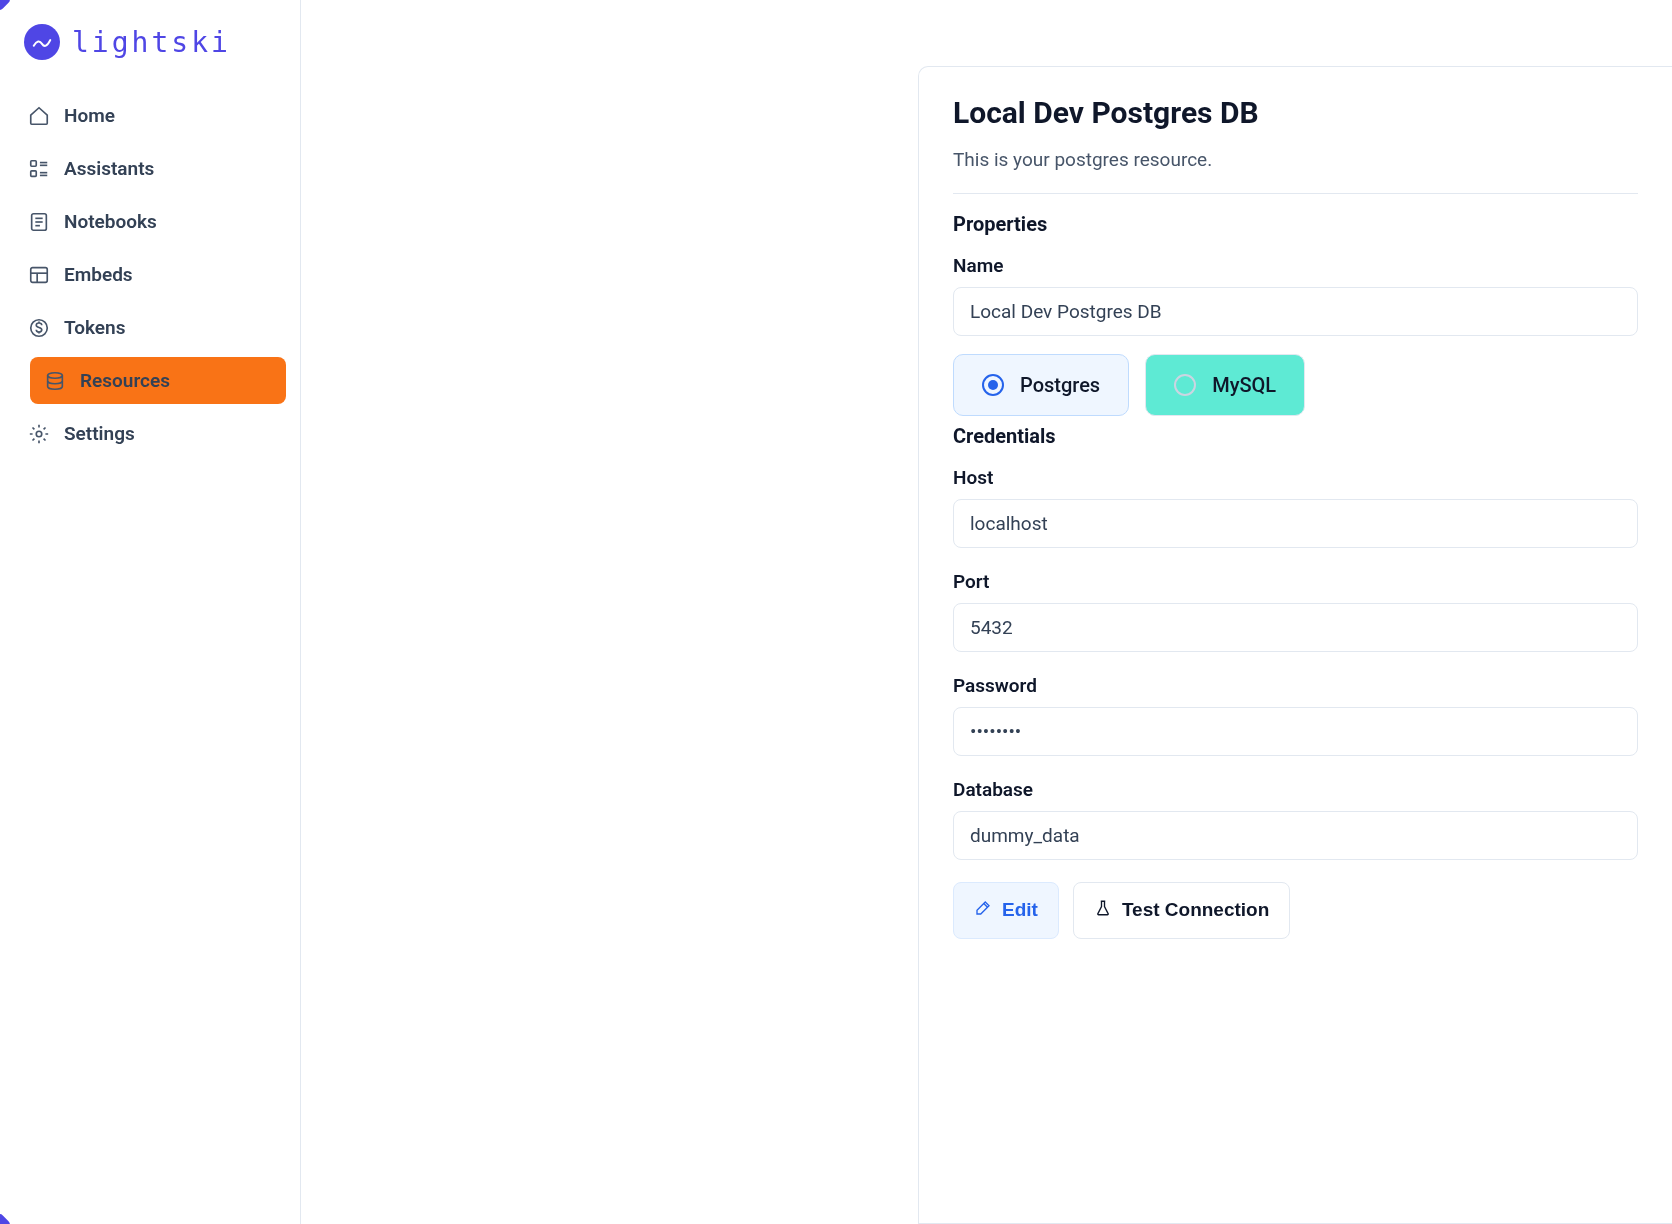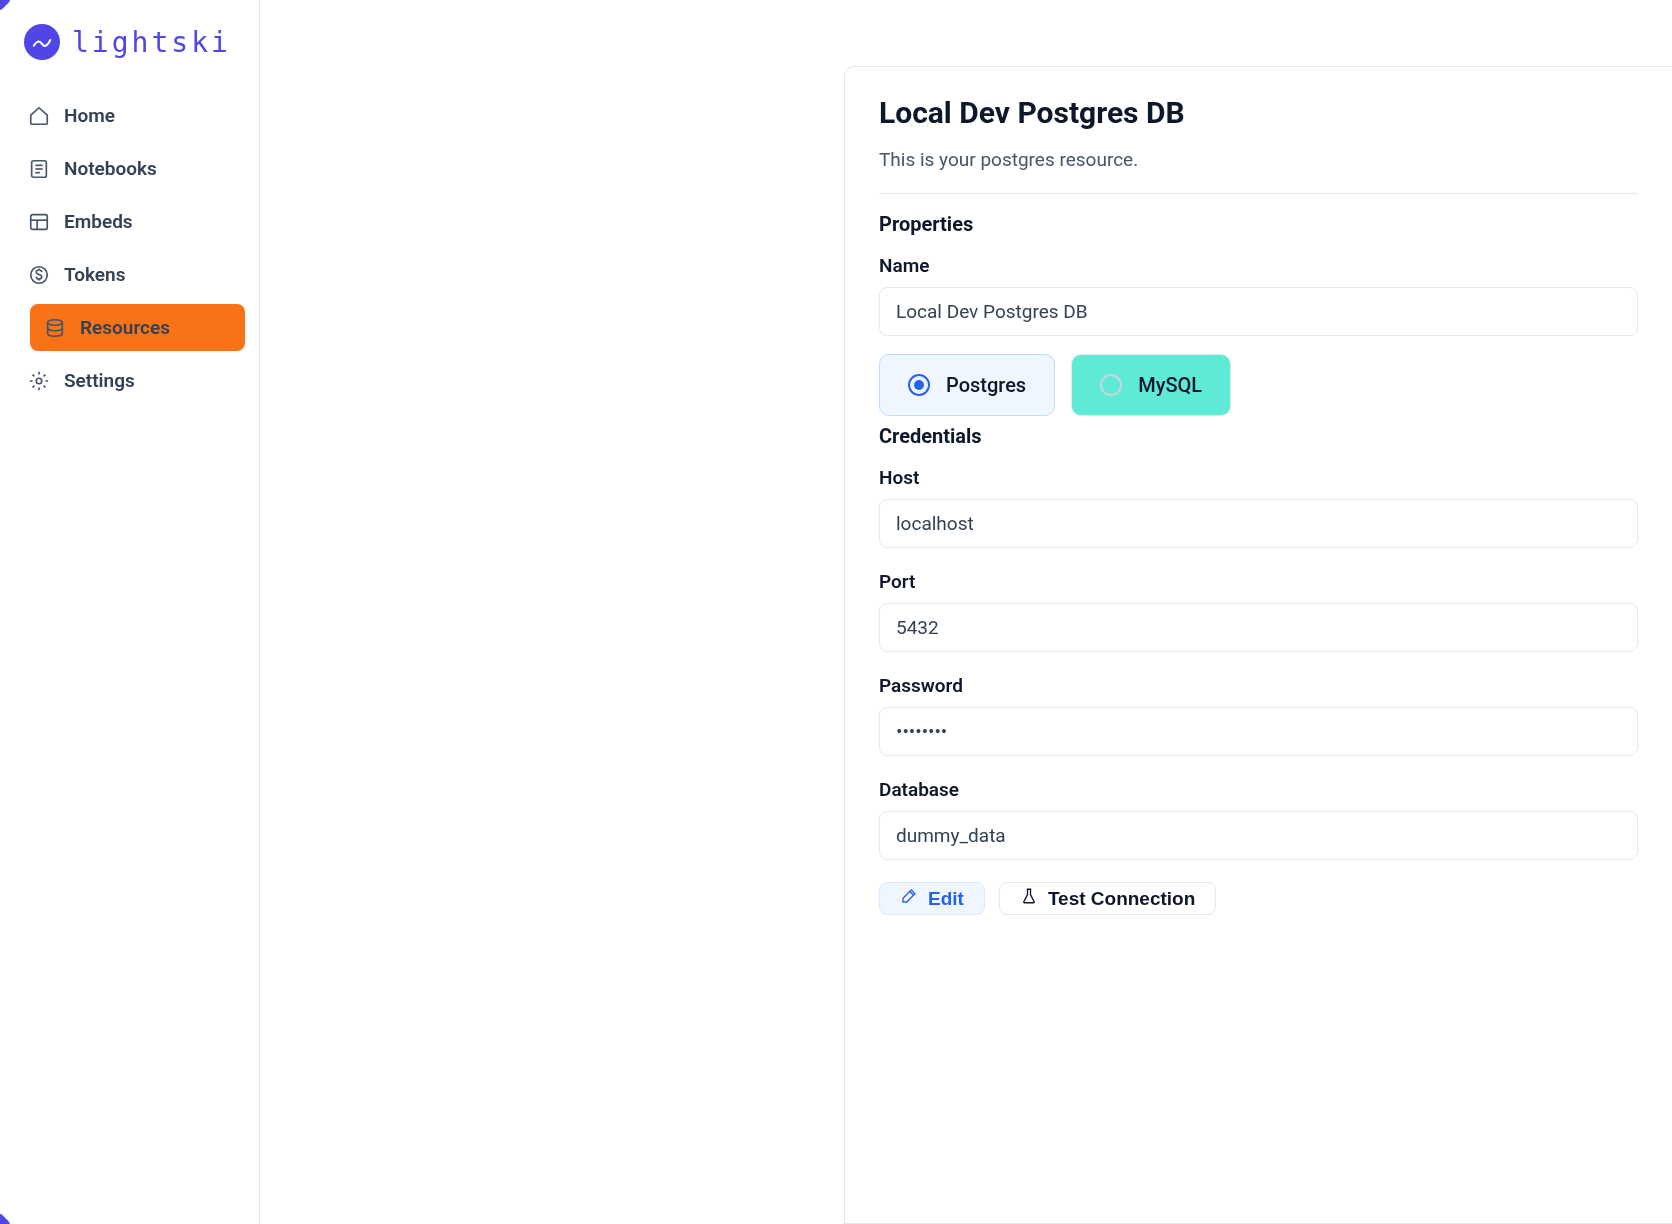--- a/index.html
+++ b/index.html
@@ -27,21 +27,21 @@
   bottom: -8px;
   left: -8px;
   width: 16px;
   height: 16px;
   background: #4f46e5;
   border-radius: 4px;
   transform: rotate(45deg);
 }
 .layout { display: flex; height: 100%; }
 .sidebar {
-  width: 260px;
+  width: 301px;
   border-right: 1px solid #e2e8f0;
   padding: 18px 14px;
   display: flex;
   flex-direction: column;
 }
 .logo-wrap { display: flex; align-items: center; gap: 12px; padding: 6px 10px 20px 10px; }
 .logo-circle {
   width: 36px; height: 36px; border-radius: 50%;
   background: #4f46e5; display: flex; align-items: center; justify-content: center;
 }
@@ -59,21 +59,21 @@
   cursor: pointer;
 }
 .nav-item.active { background: #f97316; margin-left: 16px; }
 .nav-item .icon { width: 22px; height: 22px; display:flex; align-items:center; justify-content:center; color:#475569; }
 .nav-item svg { stroke: currentColor; fill: none; stroke-width: 1.8; }
 
 .main { flex: 1; position: relative; }
 .panel {
   position: absolute;
   top: 66px; right: 0; bottom: 0;
-  width: 828px;
+  width: 754px;
   border: 1px solid #e2e8f0;
   border-right: none;
   border-radius: 10px 0 0 0;
   padding: 28px 34px;
   overflow-y: auto;
 }
 .panel h1 { font-size: 30px; font-weight: 700; color: #0f172a; }
 .panel .subtitle { margin-top: 18px; font-size: 19px; color: #475569; }
 .divider { height: 1px; background: #e2e8f0; margin: 22px 0 18px; }
 .section-title { font-size: 20px; font-weight: 700; color: #0f172a; margin-top: 8px; margin-bottom: 18px; }
@@ -96,22 +96,22 @@
 .radio-dot {
   width: 22px; height: 22px; border-radius: 50%;
   border: 2.5px solid #cbd5e1; display:flex; align-items:center; justify-content:center;
 }
 .radio-card.selected .radio-dot { border-color: #2563eb; }
 .radio-dot-inner { width: 10px; height: 10px; border-radius:50%; background:#2563eb; display:none; }
 .radio-card.selected .radio-dot-inner { display:block; }
 
 .btn-row { display: flex; gap: 14px; margin-top: 8px; }
 .btn {
-  display: flex; align-items: flex-end; gap: 10px;
-  padding: 4px 20px; border-radius: 8px;
+  display: flex; align-items: flex-start; gap: 10px;
+  padding: 16px 20px; border-radius: 8px;
   border: 1px solid #e2e8f0; background: #fff;
   font-size: 19px; font-weight: 600; color: #0f172a; cursor: pointer;
 }
 .btn.primary { background: #eff6ff; border-color: #dbeafe; color: #2563eb; }
 .btn svg { stroke: currentColor; fill: none; stroke-width: 1.8; }
 </style>
 </head>
 <body>
 
 <div class="corner-accent"></div>
@@ -129,20 +129,33 @@
     </div>
 
     <nav class="nav">
       <div class="nav-item">
         <span class="icon">
           <svg width="22" height="22" viewBox="0 0 24 24">
               <path d="M3 11 L12 3 L21 11 V20 A1 1 0 0 1 20 21 H4 A1 1 0 0 1 3 20 Z"></path>
             </svg>
         </span>
         <span>Home</span>
+      </div>
+      <div class="nav-item">
+        <span class="icon">
+          <svg width="22" height="22" viewBox="0 0 24 24">
+              <rect x="3" y="3" width="6" height="6" rx="1"></rect>
+              <line x1="13" y1="5" x2="21" y2="5"></line>
+              <line x1="13" y1="8" x2="21" y2="8"></line>
+              <rect x="3" y="14" width="6" height="6" rx="1"></rect>
+              <line x1="13" y1="16" x2="21" y2="16"></line>
+              <line x1="13" y1="19" x2="21" y2="19"></line>
+            </svg>
+        </span>
+        <span>Assistants</span>
       </div>
       <div class="nav-item">
         <span class="icon">
           <svg width="22" height="22" viewBox="0 0 24 24">
               <rect x="4" y="3" width="16" height="18" rx="2"></rect>
               <line x1="8" y1="8" x2="16" y2="8"></line>
               <line x1="8" y1="12" x2="16" y2="12"></line>
               <line x1="8" y1="16" x2="13" y2="16"></line>
             </svg>
         </span>

